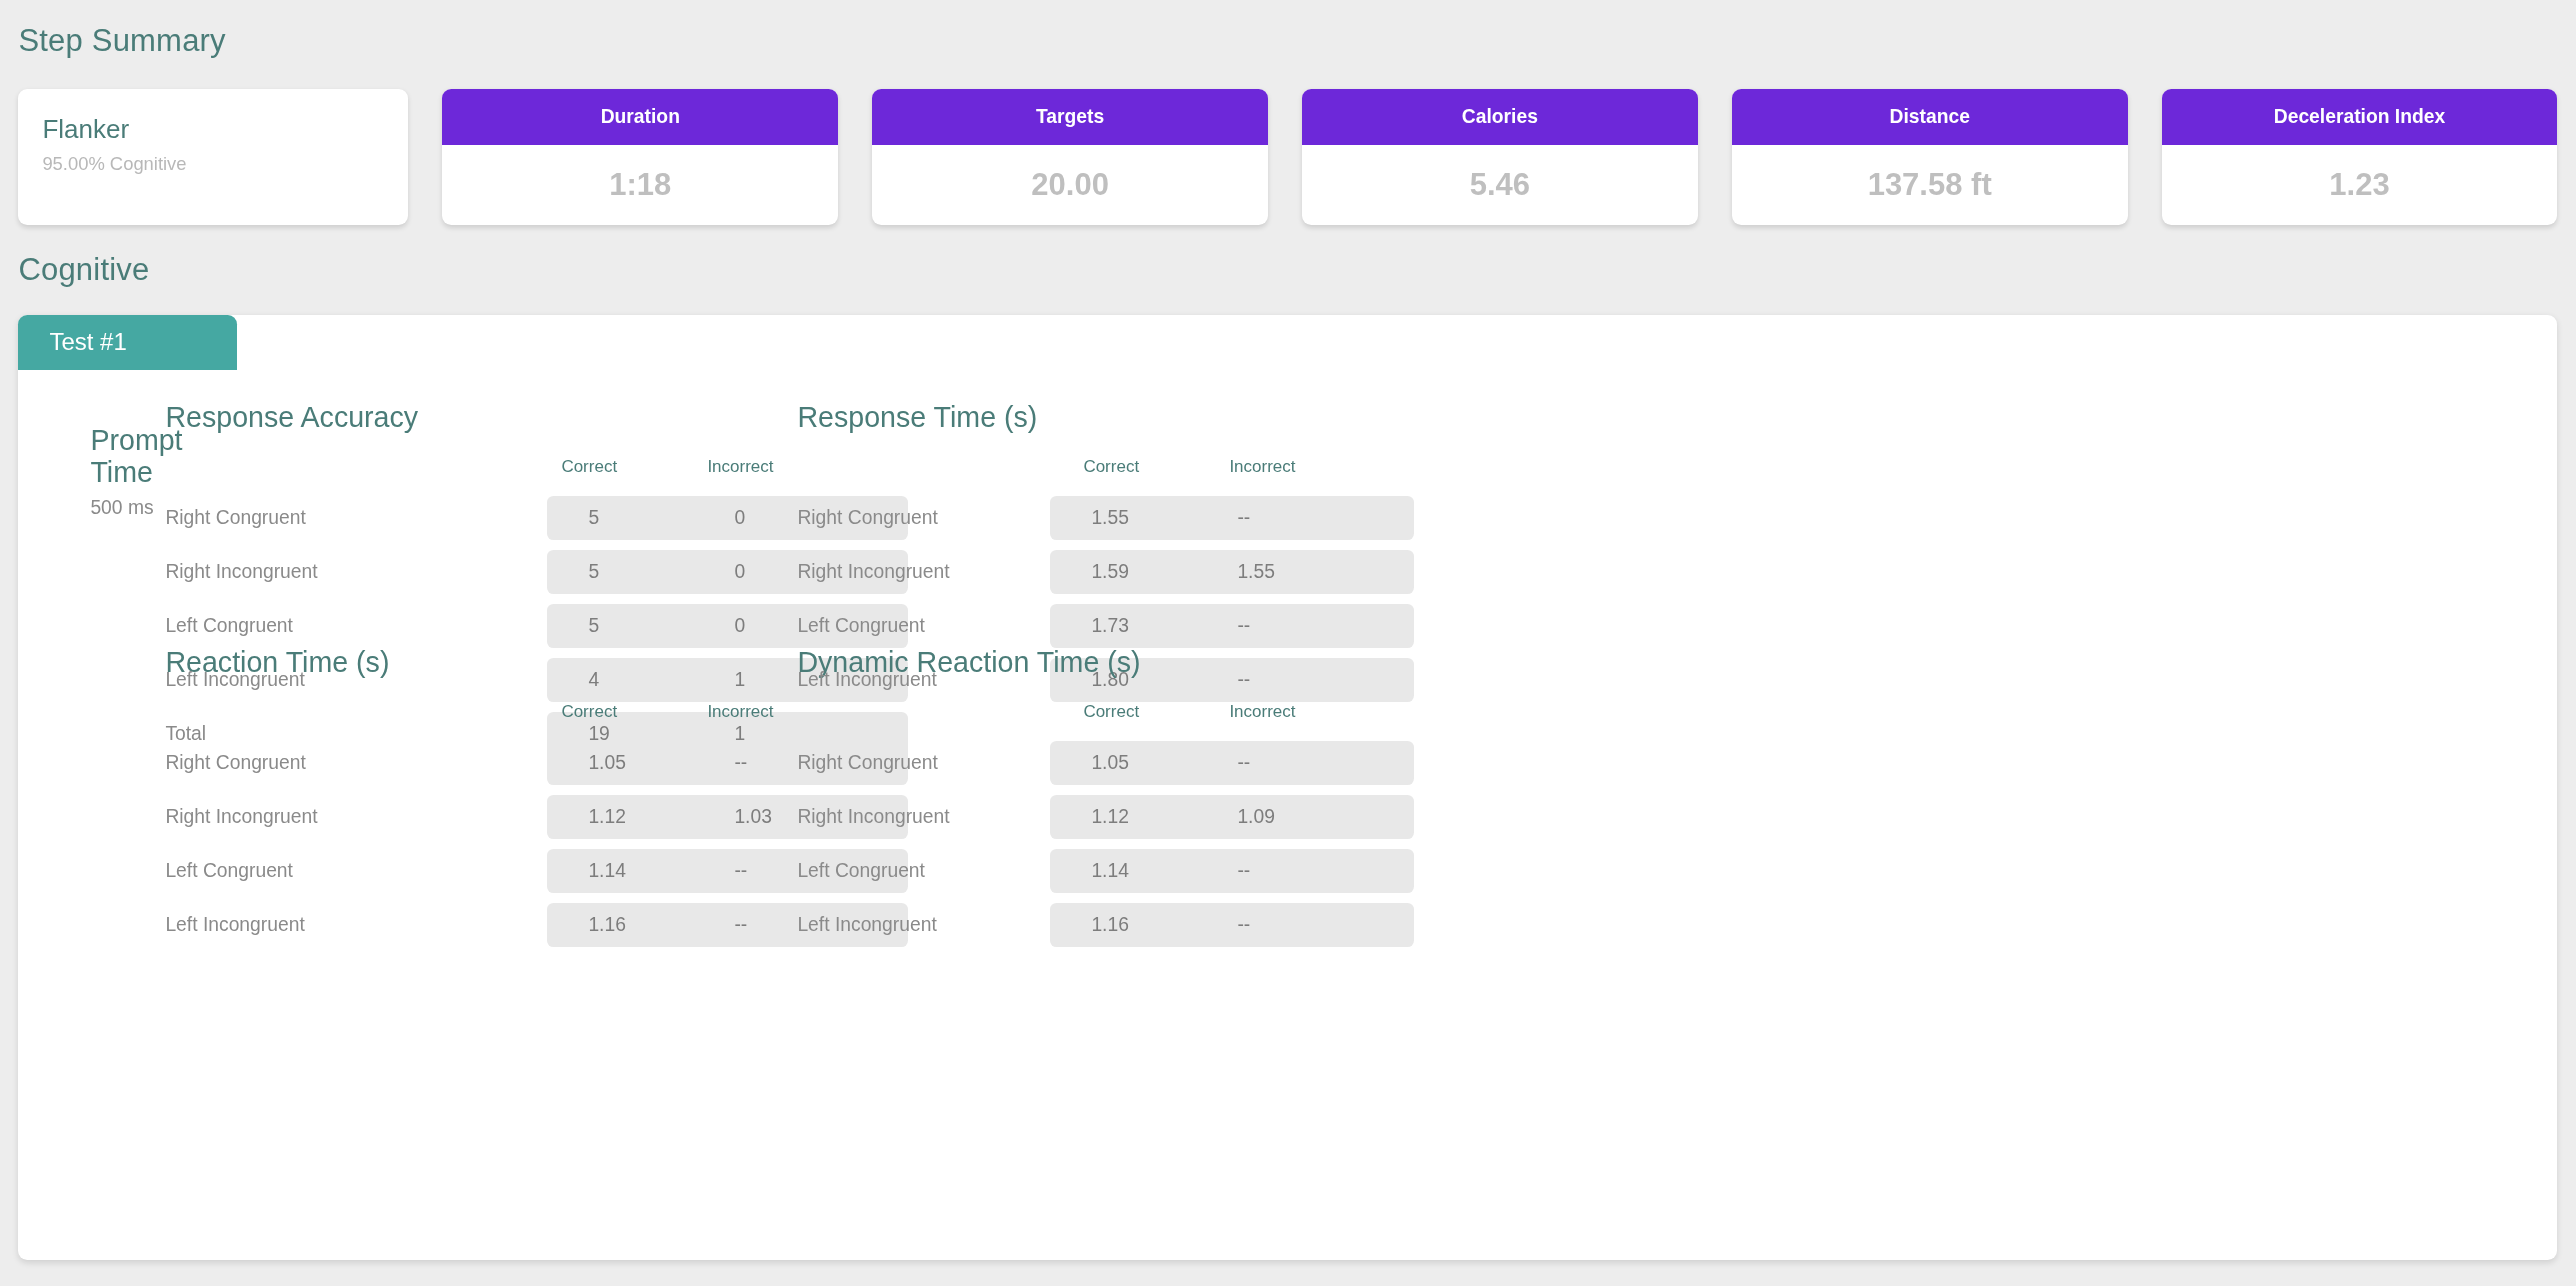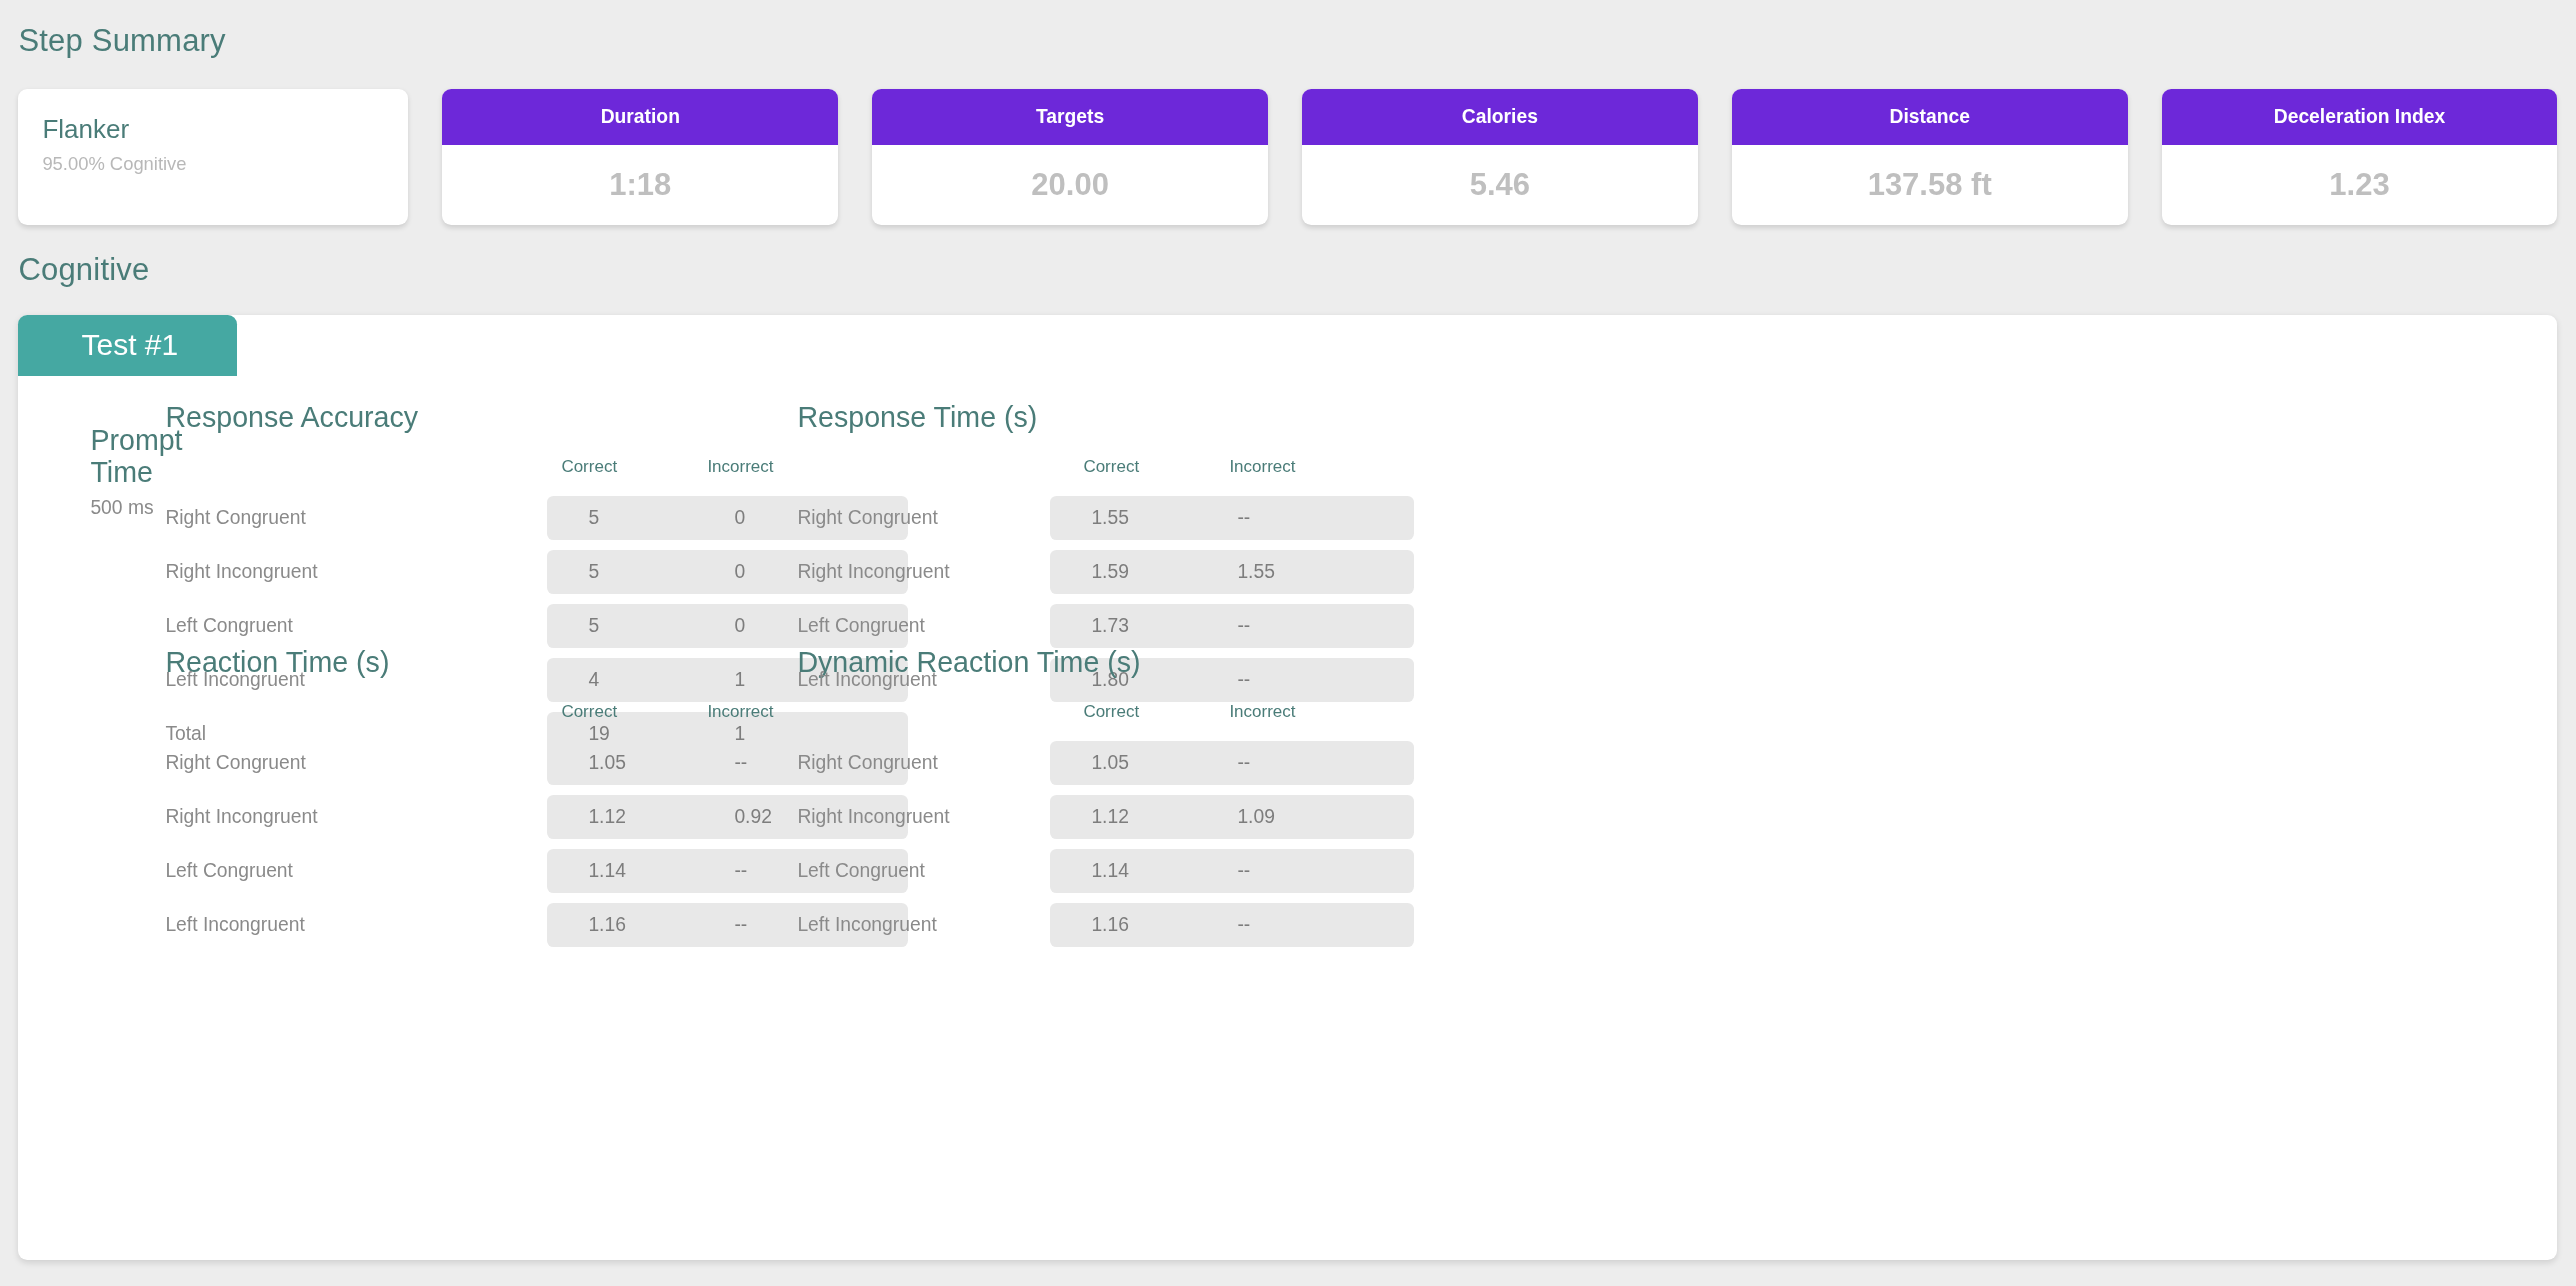--- a/index.html
+++ b/index.html
@@ -107,25 +107,24 @@
 
   .tab-bar {
     position: absolute;
     left: 0;
     top: 0;
     display: flex;
   }
   .tab {
     background: #45A8A2;
     color: #FFFFFF;
-    font-size: 30px;
+    font-size: 24px;
     padding: 13px 27px 14px 31px;
     border-radius: 9.2px 9.2px 0 0;
     min-width: 219px;
-    text-align: center;
     cursor: pointer;
   }
 
   
   .prompt-block {
     position: absolute;
     left: 72px;
     top: 109px;
     width: 157px;
   }
@@ -368,21 +367,21 @@
             <div class="row-label">Right Congruent</div>
             <div class="row-bar">
               <div class="cell">1.05</div>
               <div class="cell">--</div>
             </div>
           </div>
           <div class="metric-row">
             <div class="row-label">Right Incongruent</div>
             <div class="row-bar">
               <div class="cell">1.12</div>
-              <div class="cell">0.92</div>
+              <div class="cell">1.03</div>
             </div>
           </div>
           <div class="metric-row">
             <div class="row-label">Left Congruent</div>
             <div class="row-bar">
               <div class="cell">1.14</div>
               <div class="cell">--</div>
             </div>
           </div>
           <div class="metric-row">

